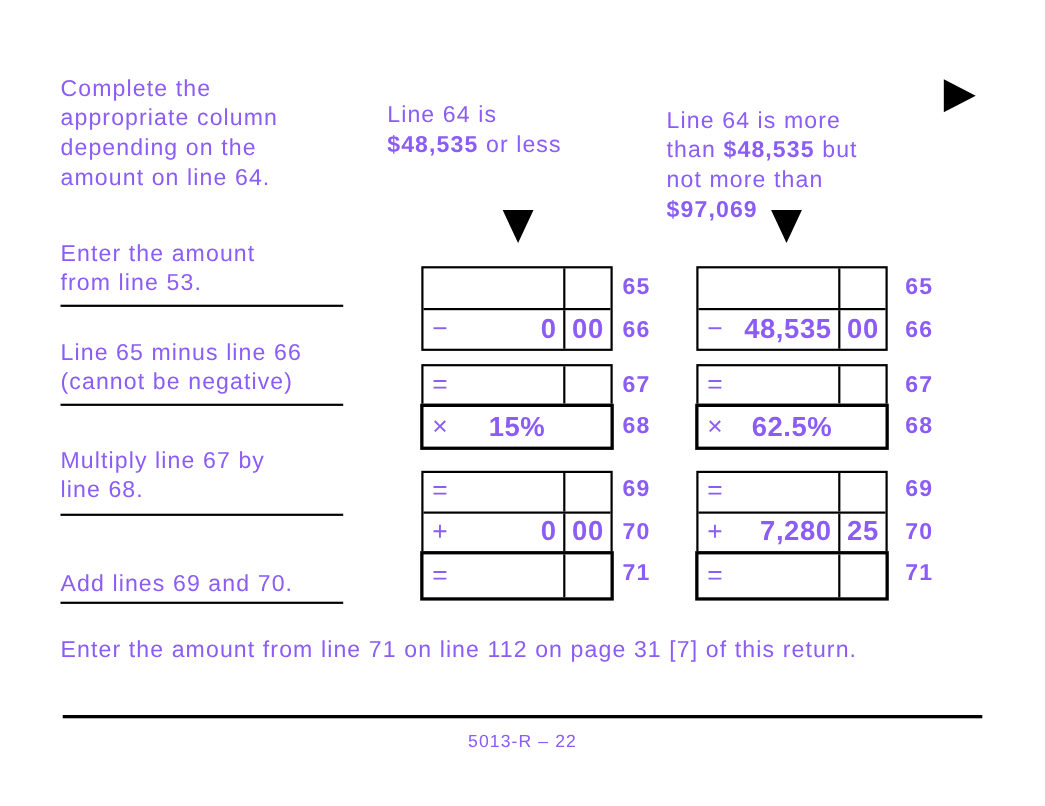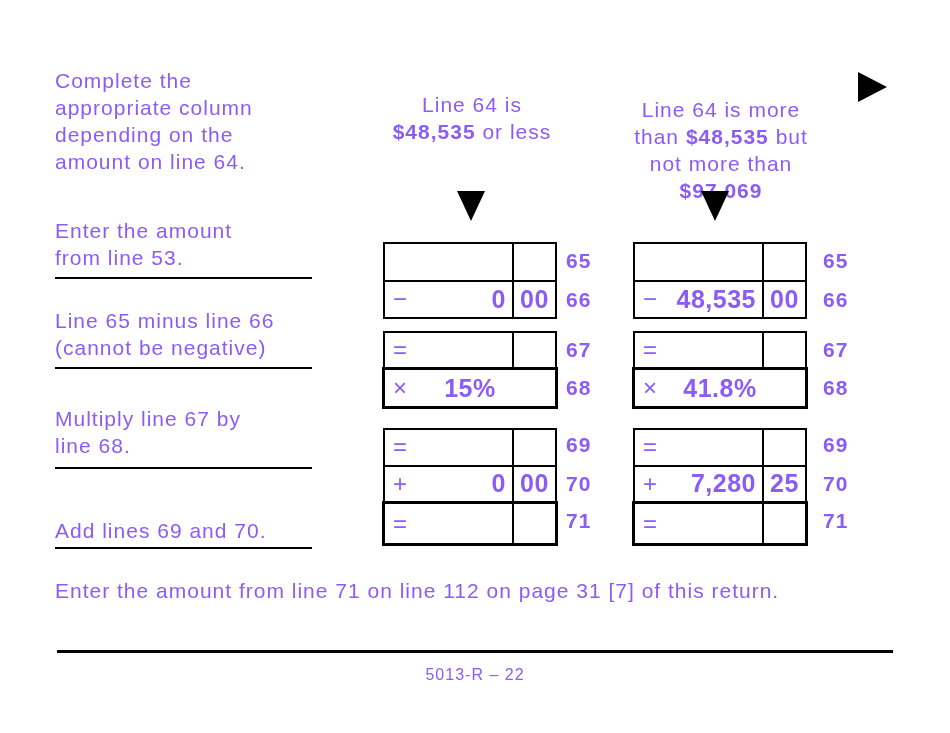--- a/index.html
+++ b/index.html
@@ -4,21 +4,21 @@
 <style>
   html,body { margin:0; padding:0; background:#fff; }
   #page {
     position:relative; width:950px; height:733px; background:#ffffff;
     font-family:"Liberation Sans", sans-serif; color:#8b5cf6; overflow:hidden;
   }
   .txt {
     position:absolute; font-size:21px; line-height:27px; letter-spacing:1px;
     white-space:pre-line;
   }
-  .center { text-align:center; }
+  .center { text-align:left; }
   b { font-weight:bold; }
   .sep { position:absolute; height:2px; background:#000; }
   .sep.thick { height:3px; }
   .down-arrow {
     position:absolute; width:0; height:0;
     border-left:14px solid transparent; border-right:14px solid transparent;
     border-top:30px solid #000;
   }
   .right-arrow {
     position:absolute; width:0; height:0;
@@ -157,21 +157,21 @@
     <div class="arow">
       <span class="sign">=</span>
       <span class="dollars"></span>
       <span class="cents"></span>
     </div>
   </div>
 
   <div class="abox thick" style="left:632px; top:367px; height:42px;">
     <div class="arow">
       <span class="sign">×</span>
-      <span class="rate">41.8%</span>
+      <span class="rate">62.5%</span>
     </div>
   </div>
 
   <div class="abox" style="left:633px; top:428px; height:75px;">
     <div class="arow">
       <span class="sign">=</span>
       <span class="dollars"></span>
       <span class="cents"></span>
     </div>
     <div class="arow bt">

